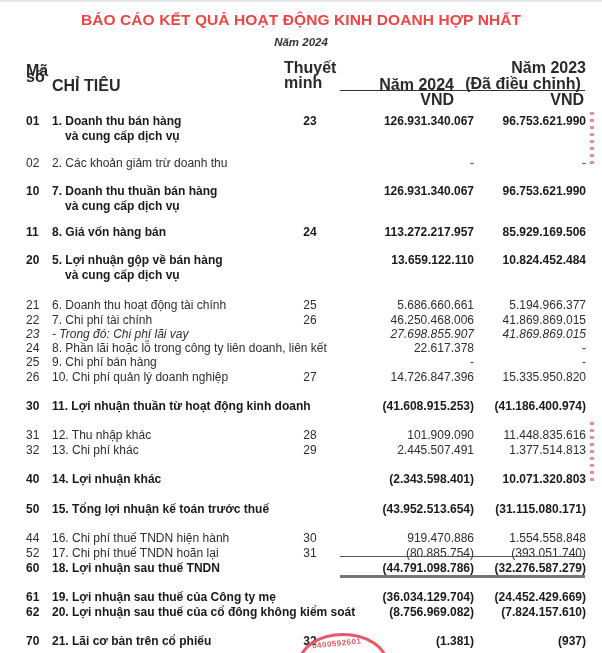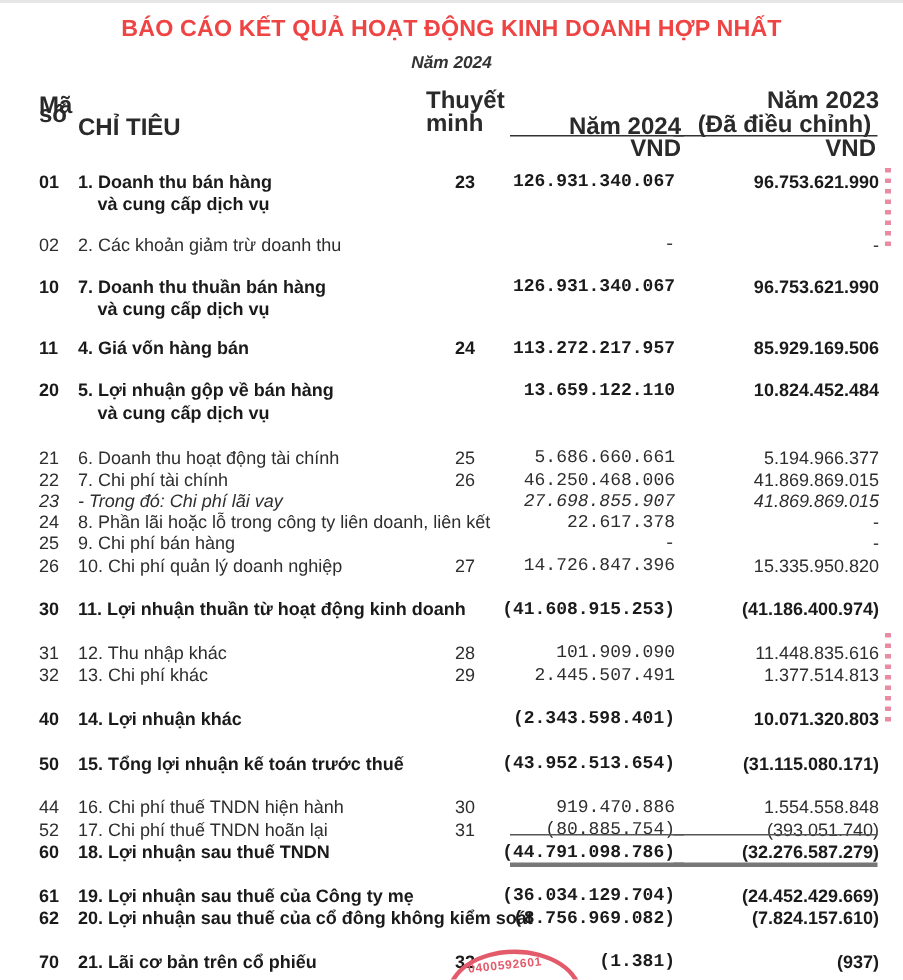--- a/index.html
+++ b/index.html
@@ -10,21 +10,21 @@
            font-weight: bold; font-size: 15.5px; letter-spacing: 0.1px; color: #ef4444; }
   .subtitle { position: absolute; top: 36px; left: 0; width: 602px; text-align: center;
               font-weight: bold; font-style: italic; font-size: 11.5px; color: #333; }
   .hdr { position: absolute; font-weight: bold; font-size: 16px; color: #2a2a2a; }
   .hdr-line { position: absolute; height: 1px; background: #333; }
   .row { position: absolute; left: 0; width: 602px; font-size: 12px; line-height: 15px; }
   .row .code { position: absolute; left: 26px; width: 22px; }
   .row .label { position: absolute; left: 52px; width: 250px; }
   .row .label2 { display: block; padding-left: 13px; }
   .row .note { position: absolute; left: 295px; width: 30px; text-align: center; }
-  .row .v24 { position: absolute; left: 324px; width: 126px; text-align: right; font-family: Liberation Mono, monospace; }
+  .row .v24 { position: absolute; left: 348px; width: 126px; text-align: right; }
   .row .v23 { position: absolute; left: 460px; width: 126px; text-align: right; }
   .row.bold { font-weight: bold; color: #1a1a1a; }
   .row.normal { color: #2e2e2e; }
   .row.italic { font-style: italic; color: #2e2e2e; }
   .row .label.wide { width: 300px; white-space: nowrap; }
   .rule { position: absolute; height: 1px; background: #555; }
   .rule.dbl { height: 3px; background: #777; }
   .stamp-marks { position: absolute; width: 10px; }
   .stamp-marks i { display: block; height: 3px; width: 4px; background: #e05a7a; margin: 4px 0 4px 2px; opacity: 0.7; }
   .stamp { position: absolute; left: 298px; top: 633px; width: 90px; height: 60px;
@@ -76,21 +76,21 @@
       <span class="label">7. Doanh thu thuần bán hàng</span>
       <span class="label" style="top: 15px;">
         <span class="label2">và cung cấp dịch vụ</span>
       </span>
       <span class="note"></span>
       <span class="v24">126.931.340.067</span>
       <span class="v23">96.753.621.990</span>
     </div>
     <div class="row bold" style="top: 225px;">
       <span class="code">11</span>
-      <span class="label">4. Giá vốn hàng bán</span>
+      <span class="label">8. Giá vốn hàng bán</span>
       <span class="note">24</span>
       <span class="v24">113.272.217.957</span>
       <span class="v23">85.929.169.506</span>
     </div>
     <div class="row bold" style="top: 253px;">
       <span class="code">20</span>
       <span class="label">5. Lợi nhuận gộp về bán hàng</span>
       <span class="label" style="top: 15px;">
         <span class="label2">và cung cấp dịch vụ</span>
       </span>

